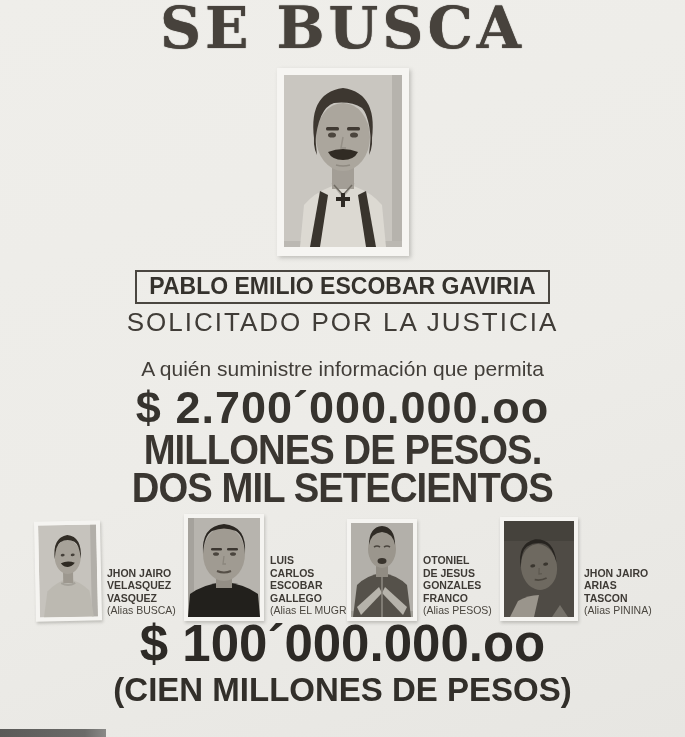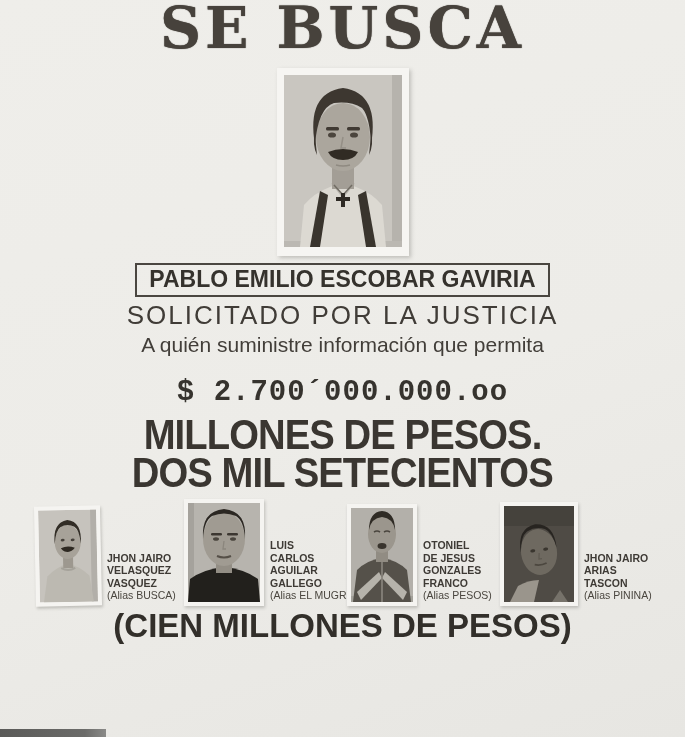--- a/index.html
+++ b/index.html
@@ -26,51 +26,50 @@
     text-shadow: 0 0 1px #47423c;
   }
   .photo-frame {
     margin-top: 8px;
     background: #f6f5f2;
     padding: 7px 7px 9px 7px;
     box-shadow: 2px 2px 4px rgba(60,58,52,0.25);
   }
   .photo-frame svg { display: block; }
   .name-box {
-    margin-top: 7px;
+    margin-top: 14px;
     border: 2px solid #4a4640;
     padding: 1px 12px 2px 12px;
     font-size: 23px;
     font-weight: bold;
     letter-spacing: 0px;
     color: #35322d;
     white-space: nowrap;
   }
   .subtitle {
     margin-top: 3px;
     font-size: 26px;
     letter-spacing: 2px;
     color: #403c37;
   }
   .intro {
-    margin-top: 1px;
+    margin-top: 18px;
     font-size: 21px;
     line-height: 26px;
     text-align: right;
     color: #423e39;
   }
   .amount-big {
-    margin-top: 11px;
-    font-size: 29px;
+    margin-top: 2px;
+    font-size: 45px;
     line-height: 47px;
     font-weight: bold;
     letter-spacing: 1px;
     color: #36332e;
     white-space: nowrap;
-    font-family: Liberation Mono, monospace;
   }
   .amount-words {
     font-size: 42px;
     line-height: 38px;
     font-weight: bold;
     color: #3a3631;
     white-space: nowrap;
   }
   .amount-words .squeeze { display: inline-block; transform: scaleX(0.91); transform-origin: center; letter-spacing: -1px; }
   .fugitives-row {
@@ -249,21 +248,21 @@
           <rect x="39" y="30" width="11" height="2.6" rx="1.3" fill="#3c3731"></rect>
           <ellipse cx="28" cy="36" rx="3" ry="1.8" fill="#4a453e"></ellipse>
           <ellipse cx="45" cy="36" rx="3" ry="1.8" fill="#4a453e"></ellipse>
 
           <path d="M36 38 L35 46 L38 46" fill="none" stroke="#8b867d" stroke-width="1.3"></path>
           <path d="M29 53 Q36 56 43 53" fill="none" stroke="#554f47" stroke-width="2"></path>
         </svg>
       </div>
       <div class="fug-label">
         <div class="fug-name">LUIS CARLOS
-AGUILAR
+ESCOBAR
 GALLEGO</div>
         <div class="fug-alias">(Alias EL MUGRE)</div>
       </div>
     </div>
 
     <div class="fugitive">
       <div class="fug-frame">
         <svg width="62" height="94" viewBox="0 0 62 94">
           <rect width="62" height="94" fill="#b3b0aa"></rect>
           <rect y="88" width="62" height="6" fill="#a2a099"></rect>
@@ -316,18 +315,19 @@
         <div class="fug-name">JHON JAIRO
 ARIAS
 TASCON</div>
         <div class="fug-alias">(Alias PININA)</div>
       </div>
     </div>
 
   </div>
 
 
+  <div class="per-amount">$ 100´000.000.oo</div>
 
   <div class="per-words">(CIEN MILLONES DE PESOS)</div>
 
   <div class="desk-edge"></div>
 
 </div>
 
 </body></html>

